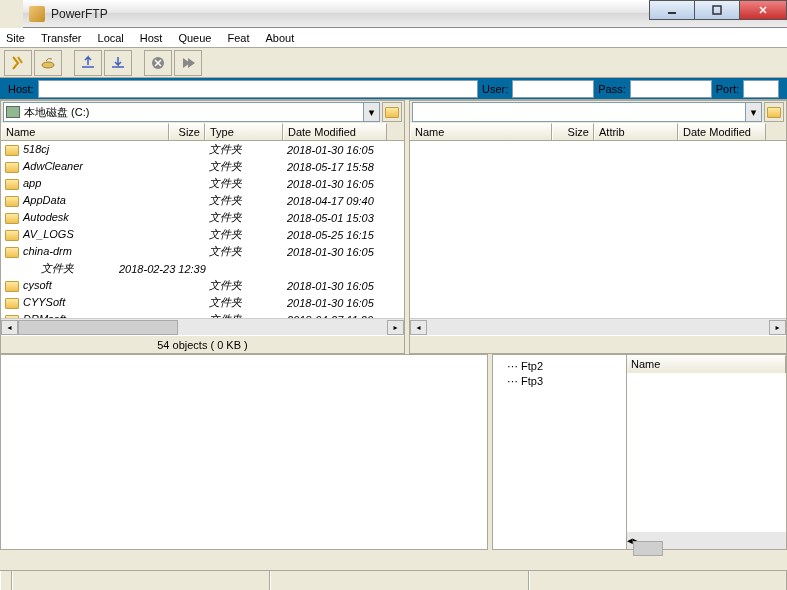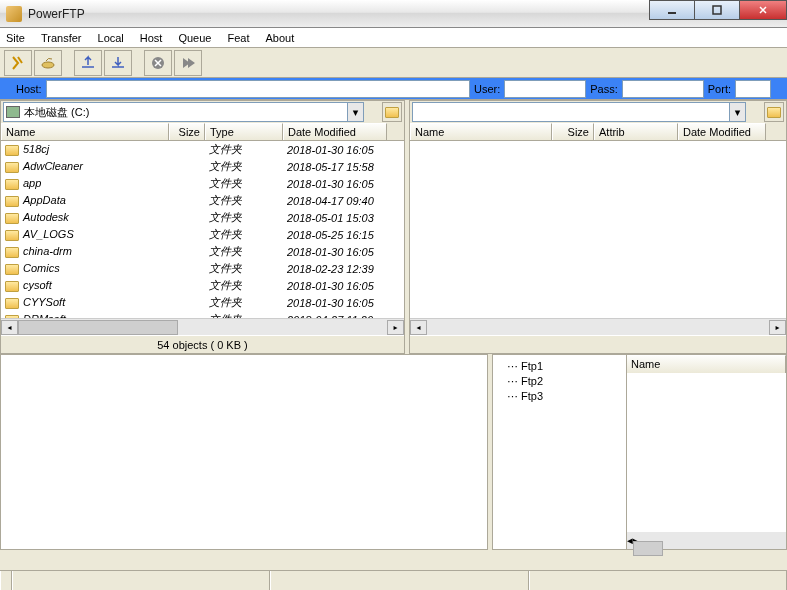--- a/index.html
+++ b/index.html
@@ -1,41 +1,41 @@
 <!DOCTYPE html>
 <html><head>
 <meta charset="utf-8">
 <style>
 * { box-sizing: border-box; margin: 0; padding: 0; }
 body { font-family: Tahoma, sans-serif; font-size: 11px; background: #ece9d8; width: 787px; height: 590px; overflow: hidden; position: relative; }
-.titlebar { background: linear-gradient(to bottom, #fff, #e8e8e8 45%, #d8d8d8 50%, #eee); height: 28px; display: flex; align-items: center; border-bottom: 1px solid #888; position: relative; }
+.titlebar { background: linear-gradient(to bottom, #fff, #e8e8e8 45%, #d8d8d8 50%, #eee); height: 28px; display: flex; align-items: center; border-bottom: 1px solid #888; position: relative; margin-left: 23px; }
 .titlebar-icon { width: 16px; height: 16px; margin: 0 6px; background: linear-gradient(135deg,#f0c674,#c69026); border-radius: 2px; }
 .titlebar-text { font-size: 12px; color: #222; flex: 1; }
 .win-buttons { display: flex; height: 20px; position: absolute; right: 0; top: 0; }
 .win-btn { width: 46px; height: 20px; border: 1px solid #555; display: flex; align-items: center; justify-content: center; font-size: 10px; margin-left: -1px; }
 .win-min { background: linear-gradient(#e8f0fa,#b8cee8); }
 .win-max { background: linear-gradient(#e8f0fa,#b8cee8); }
 .win-close { background: linear-gradient(#f08080,#c83030); color: #fff; width: 48px; }
 .menubar { background: #fff; height: 20px; display: flex; align-items: center; padding: 0 6px; gap: 16px; border-bottom: 1px solid #aca899; }
 .menubar span { color: #000; cursor: default; }
 .toolbar { background: #ece9d8; height: 30px; display: flex; align-items: center; padding: 2px 4px; gap: 2px; border-bottom: 1px solid #aca899; }
 .tb-btn { width: 28px; height: 26px; border: 1px solid #aca899; background: #ece9d8; display: flex; align-items: center; justify-content: center; }
 .tb-sep { width: 8px; }
-.connbar { background: #3b82f6; height: 22px; display: flex; align-items: center; padding: 0 16px; gap: 4px; border-bottom: 1px solid #aca899; }
+.connbar { background: #0369a1; height: 22px; display: flex; align-items: center; padding: 0 8px; gap: 4px; border-bottom: 1px solid #aca899; }
 .connbar label { font-size: 11px; }
 .connbar input { border: 1px solid #7f9db9; height: 18px; font-size: 11px; padding: 0 2px; }
 .host-inp { flex: 1; }
 .user-inp, .pass-inp { width: 82px; }
 .port-inp { width: 36px; }
 .panels { display: flex; height: 254px; }
 .panel { display: flex; flex-direction: column; border: 1px solid #aca899; }
 .panel-left { width: 405px; }
 .panel-right { flex: 1; }
 .splitter-v { width: 4px; background: #ece9d8; }
-.pathbar { height: 22px; display: flex; align-items: center; padding: 2px; gap: 18px; background: #ece9d8; }
+.pathbar { height: 22px; display: flex; align-items: center; padding: 2px; gap: 2px; background: #ece9d8; }
 .path-combo { flex: 1; border: 1px solid #7f9db9; background: #fff; height: 20px; display: flex; align-items: center; padding: 0 2px; position: relative; }
 .path-combo .dd { position: absolute; right: 0; top: 0; width: 16px; height: 18px; background: #e8e8e8; border-left: 1px solid #7f9db9; display: flex; align-items: center; justify-content: center; }
 .drive-icon { width: 14px; height: 12px; background: #8fb98f; border: 1px solid #666; margin-right: 4px; }
 .folder-btn { width: 20px; height: 20px; border: 1px solid #aca899; background: #ece9d8; display: flex; align-items: center; justify-content: center; }
 .list-header { display: flex; background: #ece9d8; height: 18px; border-bottom: 1px solid #aca899; }
 .list-header > div { border-right: 1px solid #aca899; border-top: 1px solid #fff; border-left: 1px solid #fff; padding: 2px 4px; font-size: 11px; background: linear-gradient(#fdfdfb,#ece9d8); box-sizing: border-box; }
 .list-body { flex: 1; background: #fff; overflow: hidden; position: relative; }
 .file-row { display: flex; height: 17px; align-items: center; font-style: italic; }
 .file-row > div { padding: 0 4px; overflow: hidden; white-space: nowrap; }
 .folder-icon { width: 14px; height: 11px; background: linear-gradient(#ffe9a0,#f0c050); border: 1px solid #c0a040; border-radius: 1px; display: inline-block; margin-right: 4px; vertical-align: middle; }
@@ -206,21 +206,20 @@
           <div class="col-type">文件夹</div>
           <div class="col-date">2018-05-25 16:15</div>
         </div>
         <div class="file-row">
           <div class="col-name"><span class="folder-icon"></span>china-drm</div>
           <div class="col-size"></div>
           <div class="col-type">文件夹</div>
           <div class="col-date">2018-01-30 16:05</div>
         </div>
         <div class="file-row">
-          <div class="col-name"><span class="folder-icon"></span>Comics</div>
           <div class="col-size"></div>
           <div class="col-type">文件夹</div>
           <div class="col-date">2018-02-23 12:39</div>
         </div>
         <div class="file-row">
           <div class="col-name"><span class="folder-icon"></span>cysoft</div>
           <div class="col-size"></div>
           <div class="col-type">文件夹</div>
           <div class="col-date">2018-01-30 16:05</div>
         </div>
@@ -271,21 +270,20 @@
     </div>
     <div class="statusbar"></div>
   </div>
 </div>
 
 <div class="bottom-section">
   <div class="log-panel"></div>
   <div class="splitter-v"></div>
   <div class="queue-panel">
     <div class="queue-tree">
-      <div class="tree-item">⋯ <span>Ftp1</span></div>
       <div class="tree-item">⋯ <span>Ftp2</span></div>
       <div class="tree-item">⋯ <span>Ftp3</span></div>
     </div>
     <div class="queue-list">
       <div class="queue-header">
         <div>Name</div>
       </div>
       <div class="queue-body"></div>
       <div class="queue-hscroll">
         <div class="arrow">◂</div>

